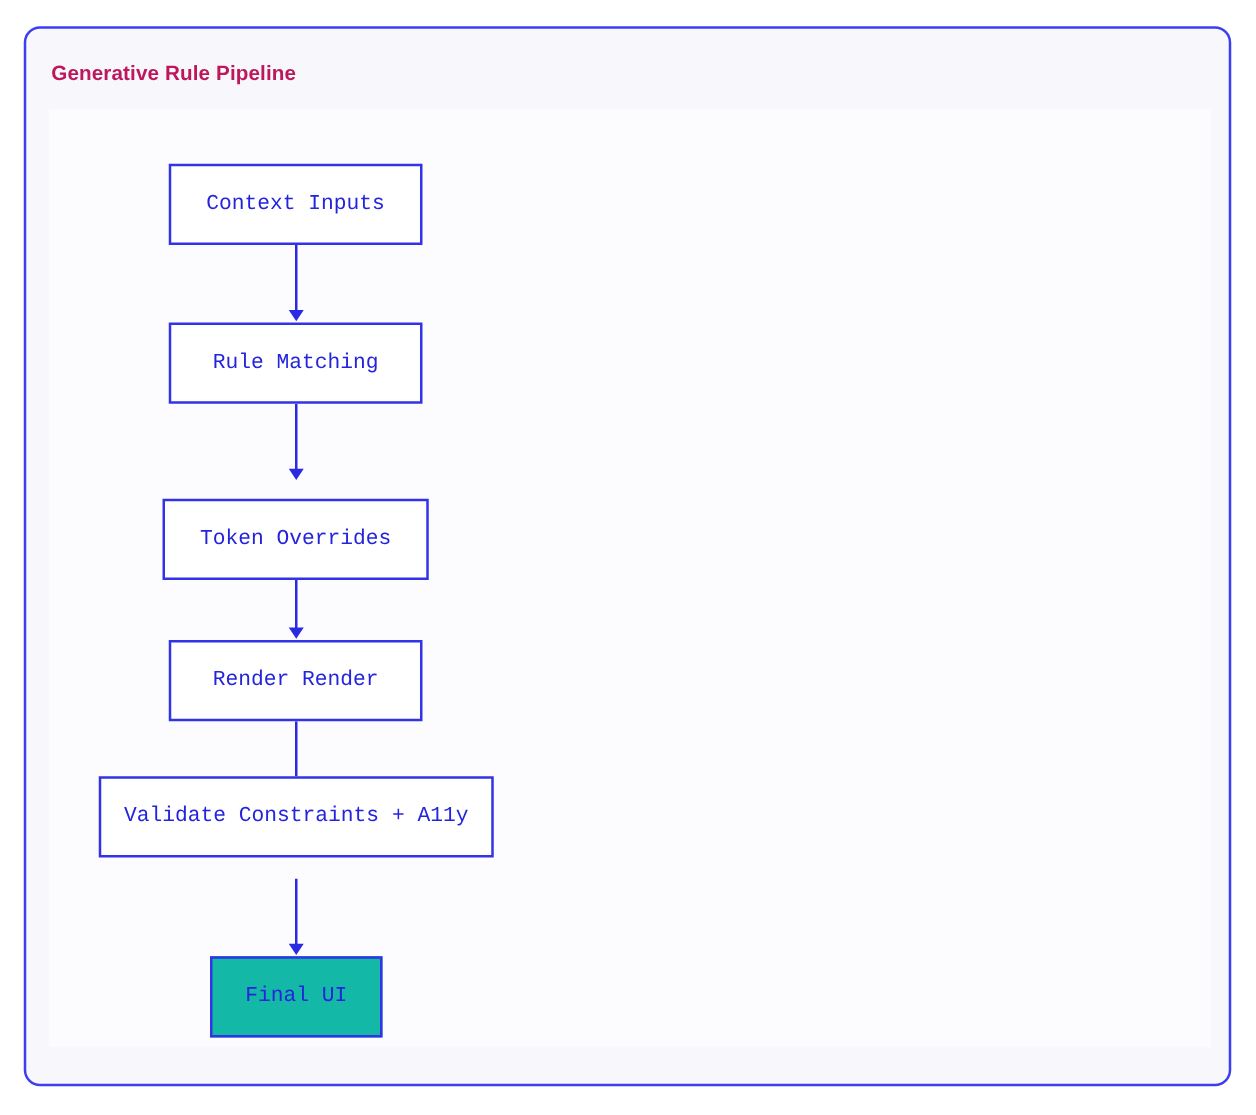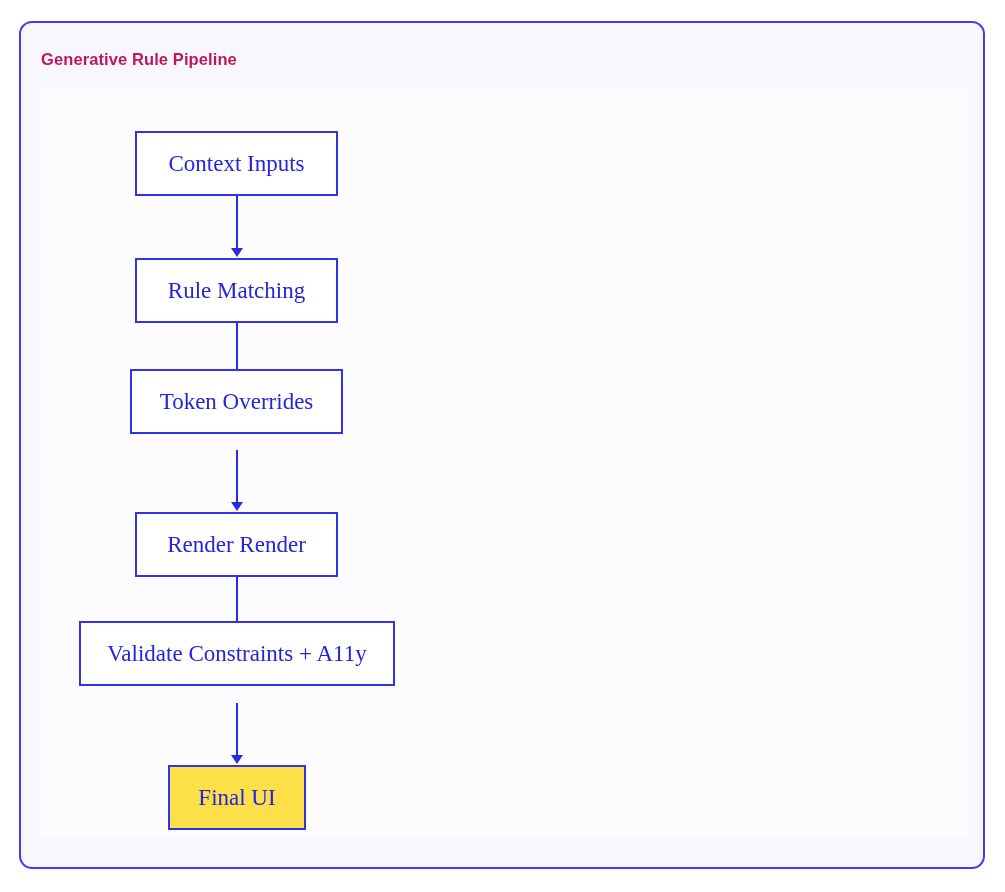--- a/index.html
+++ b/index.html
@@ -57,22 +57,22 @@
 
   .node {
     position: absolute;
     box-sizing: border-box;
     background: #ffffff;
     border: 2px solid #3232e6;
     display: flex;
     align-items: center;
     justify-content: center;
     color: #2424dd;
-    font-size: 23px;
-    font-family: Liberation Serif, serif;
+    font-size: 17px;
+    font-family: Liberation Mono, monospace;
     white-space: nowrap;
   }
 
   .edge {
     position: absolute;
     width: 2px;
     background: #2a2ae0;
   }
   .edge-head {
     position: absolute;
@@ -101,28 +101,28 @@
         <div class="edge" style="left: 197px; top: 490px; height: 52px; background: rgb(42, 42, 224);"></div>
         <div class="edge-head" style="left: 192px; top: 541px; border-top-color: rgb(42, 42, 224);"></div>
         <div class="edge" style="left: 197px; top: 616px; height: 53px; background: rgb(42, 42, 224);"></div>
         <div class="edge-head" style="left: 192px; top: 668px; border-top-color: rgb(42, 42, 224);"></div>
         <div class="node" style="left: 96px; top: 44px; width: 203px; height: 65px; background: rgb(255, 255, 255); border-color: rgb(50, 50, 230); color: rgb(36, 36, 221);">
           <span>Context Inputs</span>
         </div>
         <div class="node" style="left: 96px; top: 171px; width: 203px; height: 65px; background: rgb(255, 255, 255); border-color: rgb(50, 50, 230); color: rgb(36, 36, 221);">
           <span>Rule Matching</span>
         </div>
-        <div class="node" style="left: 91px; top: 282px; width: 213px; height: 65px; background: rgb(255, 255, 255); border-color: rgb(50, 50, 230); color: rgb(36, 36, 221);">
+        <div class="node" style="left: 91px; top: 312px; width: 213px; height: 65px; background: rgb(255, 255, 255); border-color: rgb(50, 50, 230); color: rgb(36, 36, 221);">
           <span>Token Overrides</span>
         </div>
         <div class="node" style="left: 96px; top: 425px; width: 203px; height: 65px; background: rgb(255, 255, 255); border-color: rgb(50, 50, 230); color: rgb(36, 36, 221);">
           <span>Render Render</span>
         </div>
         <div class="node" style="left: 40px; top: 534px; width: 316px; height: 65px; background: rgb(255, 255, 255); border-color: rgb(50, 50, 230); color: rgb(36, 36, 221);">
           <span>Validate Constraints + A11y</span>
         </div>
-        <div class="node" style="left: 129px; top: 678px; width: 138px; height: 65px; background: #fde047; border-color: rgb(50, 50, 230); color: rgb(36, 36, 221);">
+        <div class="node" style="left: 129px; top: 678px; width: 138px; height: 65px; background: #14b8a6; border-color: rgb(50, 50, 230); color: rgb(36, 36, 221);">
           <span>Final UI</span>
         </div>
       </div>
   </div>
 
 </div>
 
 </body></html>

